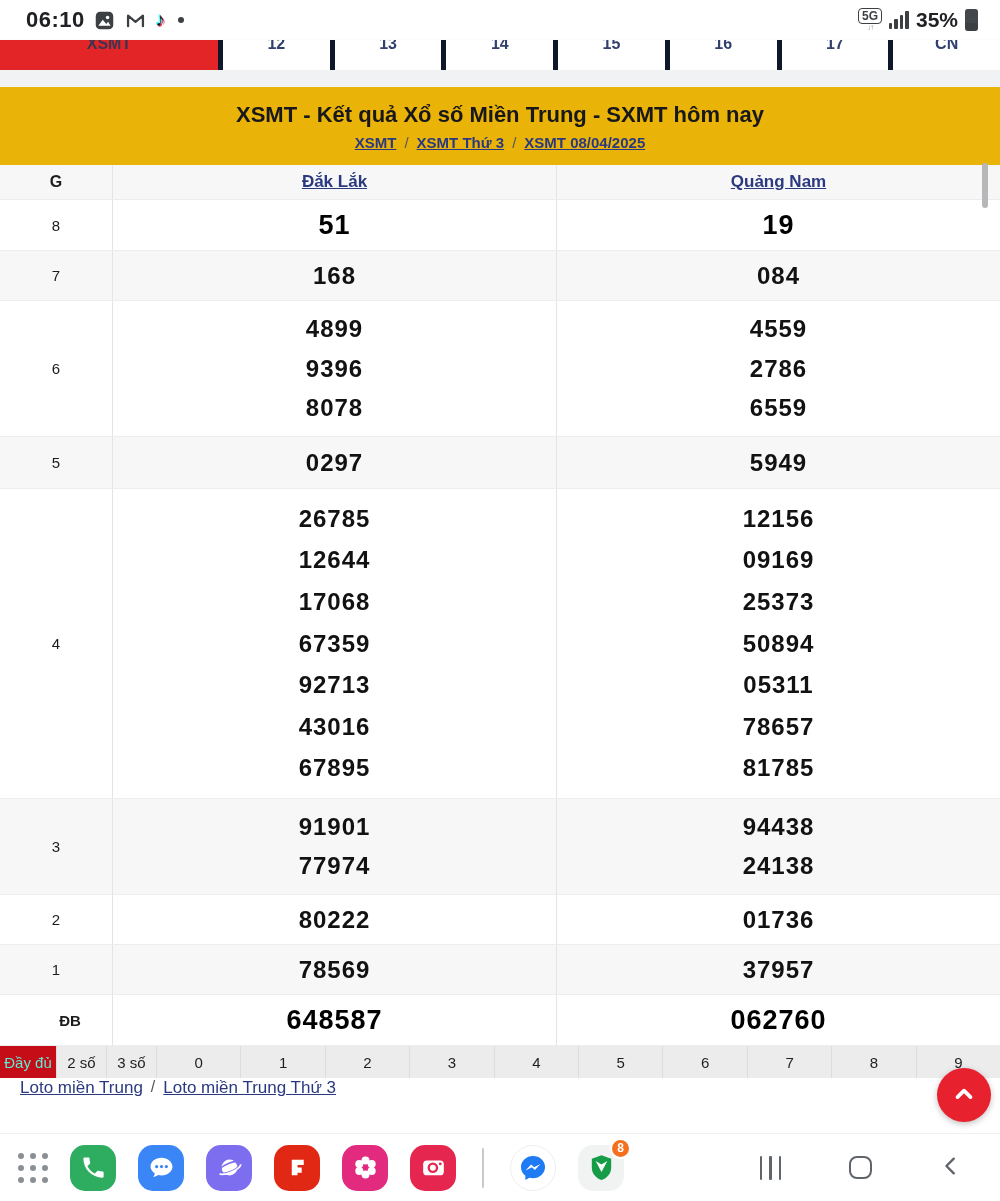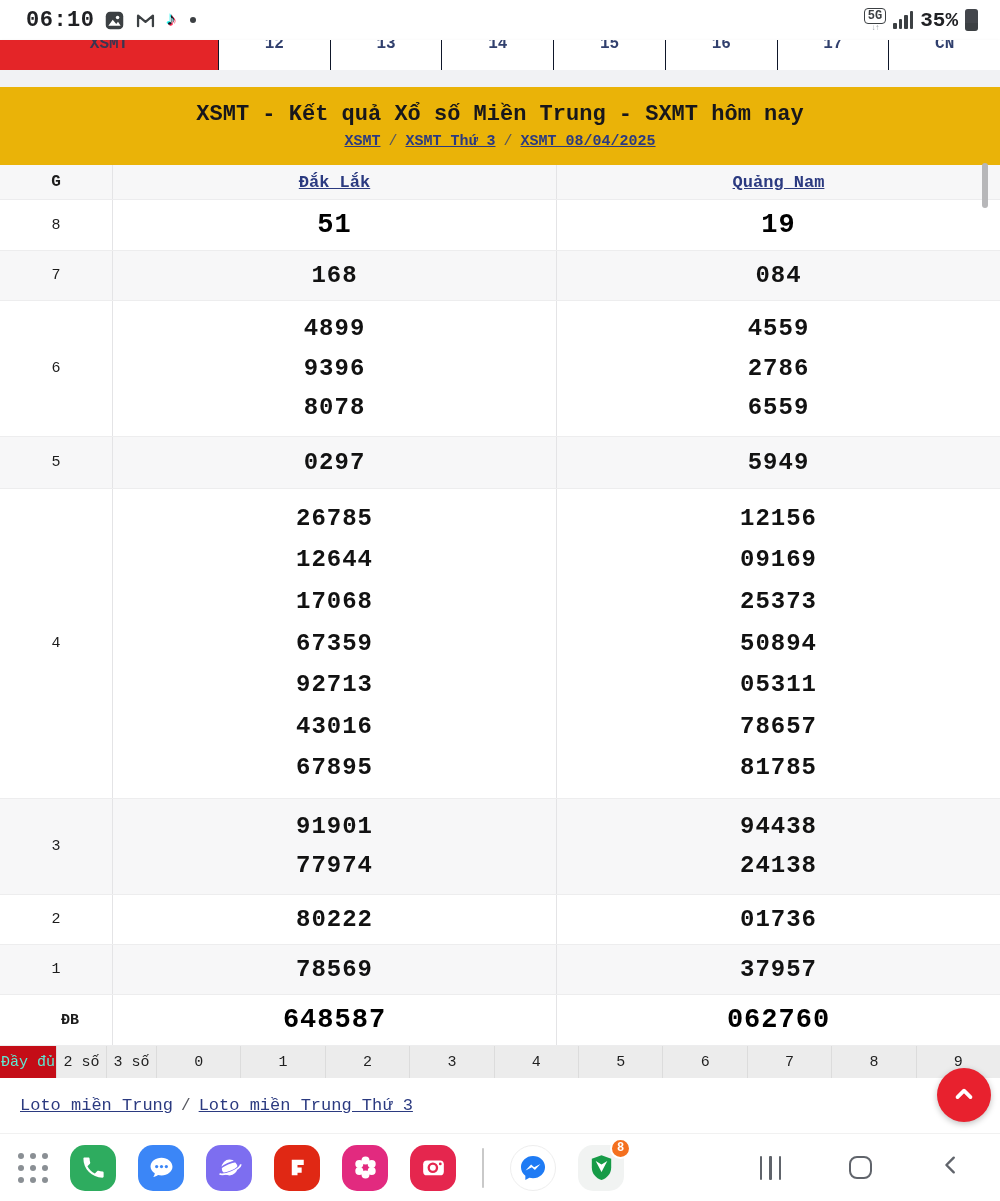--- a/index.html
+++ b/index.html
@@ -1,18 +1,18 @@
 <!DOCTYPE html>
 <html><head>
 <meta charset="utf-8">
 <style>
   * { margin:0; padding:0; box-sizing:border-box; }
   html,body { width:1000px; height:1201px; overflow:hidden; }
   body { font-family:"Liberation Sans","DejaVu Sans",sans-serif; background:#f1f2f4; }
-  .phone { position:relative; width:1000px; height:1201px; background:#f1f2f4; display:flex; flex-direction:column;font-family:Liberation Mono, monospace; }
+  .phone { position:relative; width:1000px; height:1201px; background:#f1f2f4; display:flex; flex-direction:column; }
 
   
   .status { height:40px; background:#fff; display:flex; align-items:center; justify-content:space-between; padding:0 22px 0 26px; }
   .st-left { display:flex; align-items:center; gap:9px; }
   .st-time { font-size:22px; font-weight:700; color:#202124; letter-spacing:.5px; }
   .st-ic { display:inline-flex; align-items:center; }
   .tiktok-note { position:relative; font-size:19px; font-weight:700; color:#161823;
                  text-shadow:-1.3px -1px 0 #25f4ee, 1.3px 1px 0 #fe2c55; }
   .st-dot { width:6px; height:6px; border-radius:50%; background:#3c4043; margin-left:4px; }
   .st-right { display:flex; align-items:center; gap:7px; }
@@ -22,21 +22,21 @@
   .sigbars { display:flex; align-items:flex-end; gap:2px; height:18px; }
   .sigbars i { display:block; width:3.5px; background:#3c4043; border-radius:1px; }
   .st-batt-pct { font-size:21px; font-weight:700; color:#202124; }
   .battery { position:relative; width:13px; height:22px; border-radius:3px; background:#c9ccd0; overflow:hidden; }
   .battery:before { content:""; position:absolute; left:3.5px; top:-3px; width:6px; height:3px; background:#c9ccd0; border-radius:1px; }
   .battery .fill { position:absolute; bottom:0; left:0; right:0; height:38%; background:#3c4043; }
   .battery .cap { position:absolute; top:0; left:0; right:0; height:62%; background:#43464b; }
 
   
   .tabbar { height:30px; background:#fff; display:flex; box-shadow:0 1px 3px rgba(0,0,0,.08); overflow:hidden; }
-  .tab { flex:1; display:flex; justify-content:center; align-items:flex-start; overflow:hidden; border-left:1px solid #0f172a; cursor:pointer; }
+  .tab { flex:1; display:flex; justify-content:center; align-items:flex-start; overflow:hidden; border-left:5px solid #0f172a; cursor:pointer; }
   .tab span { font-size:16px; font-weight:600; color:#31406e; margin-top:-5px; }
   .tab-active { flex:0 0 218px; background:#e42528; border-left:none; }
   .tab-active span { color:#3a3550; }
   .gapstrip { height:17px; background:#f1f2f4; }
 
   
   .banner { height:78px; background:#eab308; display:flex; flex-direction:column; align-items:center; justify-content:center; gap:6px; }
   .banner h1 { font-size:22px; font-weight:700; color:#17171c; }
   .crumbs { font-size:15px; font-weight:700; color:#444; display:flex; gap:8px; align-items:center; }
   .crumbs a { color:#2b3a80; text-decoration:underline; cursor:pointer; }
@@ -63,21 +63,21 @@
 
   
   .filter { height:32px; background:#ececec; display:flex; align-items:stretch; }
   .fitem { display:flex; align-items:center; justify-content:center; font-size:15px; color:#1f1f1f; border-left:1px solid #dcdcdc; cursor:pointer; }
   .fitem:first-child { border-left:none; }
   .fitem.f-active { background:#c40d17; color:#5eead4; flex:0 0 56px; }
   .fitem.f-word { flex:0 0 50px; }
   .fitem.f-digit { flex:1; }
 
   
-  .loto { height:55px; background:#fff; display:flex; align-items:center; padding:0 20px; gap:8px; }
+  .loto { height:55px; background:#fff; display:flex; align-items:flex-start; padding:0 20px; gap:8px; }
   .loto a { font-size:17px; color:#2b3a80; text-decoration:underline; cursor:pointer; }
   .loto .sep { color:#55565e; font-size:16px; }
 
   
   .scrolltop { position:absolute; left:937px; top:1068px; width:54px; height:54px; border-radius:50%;
                background:#e8212e; display:flex; align-items:center; justify-content:center; cursor:pointer;
                box-shadow:0 2px 6px rgba(0,0,0,.25); }
 
   
   .dock { height:68px; background:#fff; border-top:1px solid #f1f1f1; display:flex; align-items:center; padding:0 18px; }

